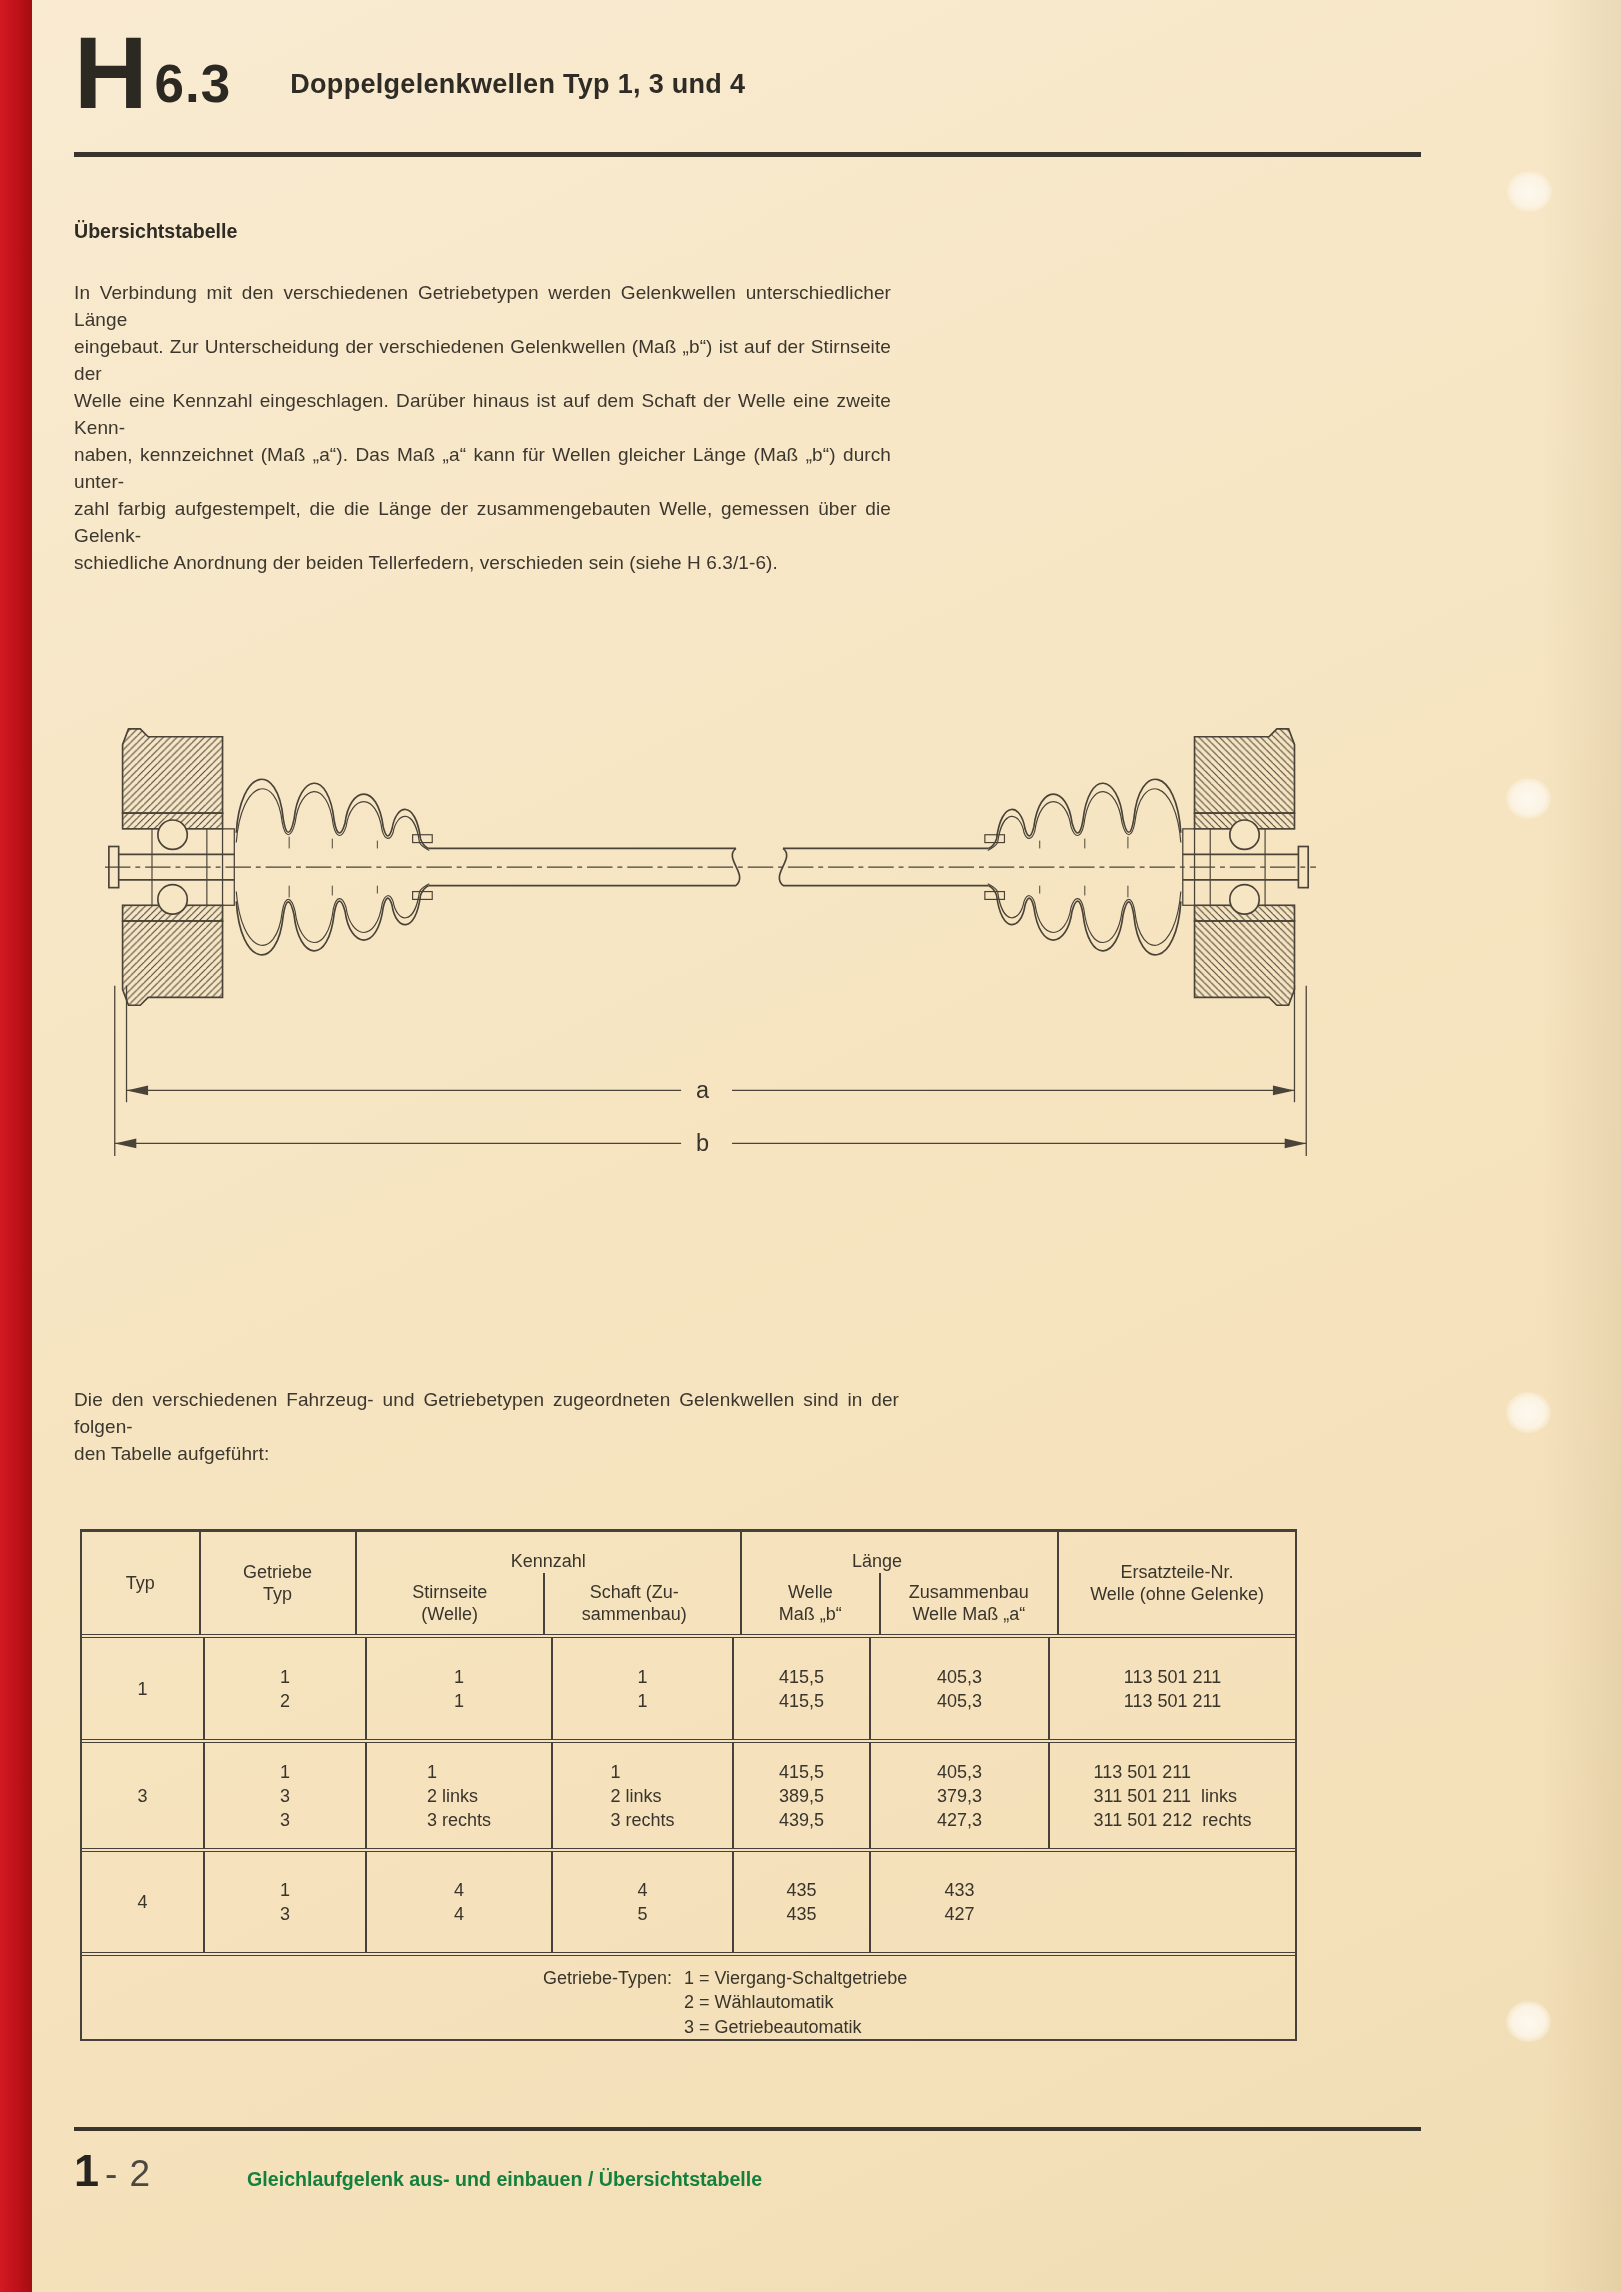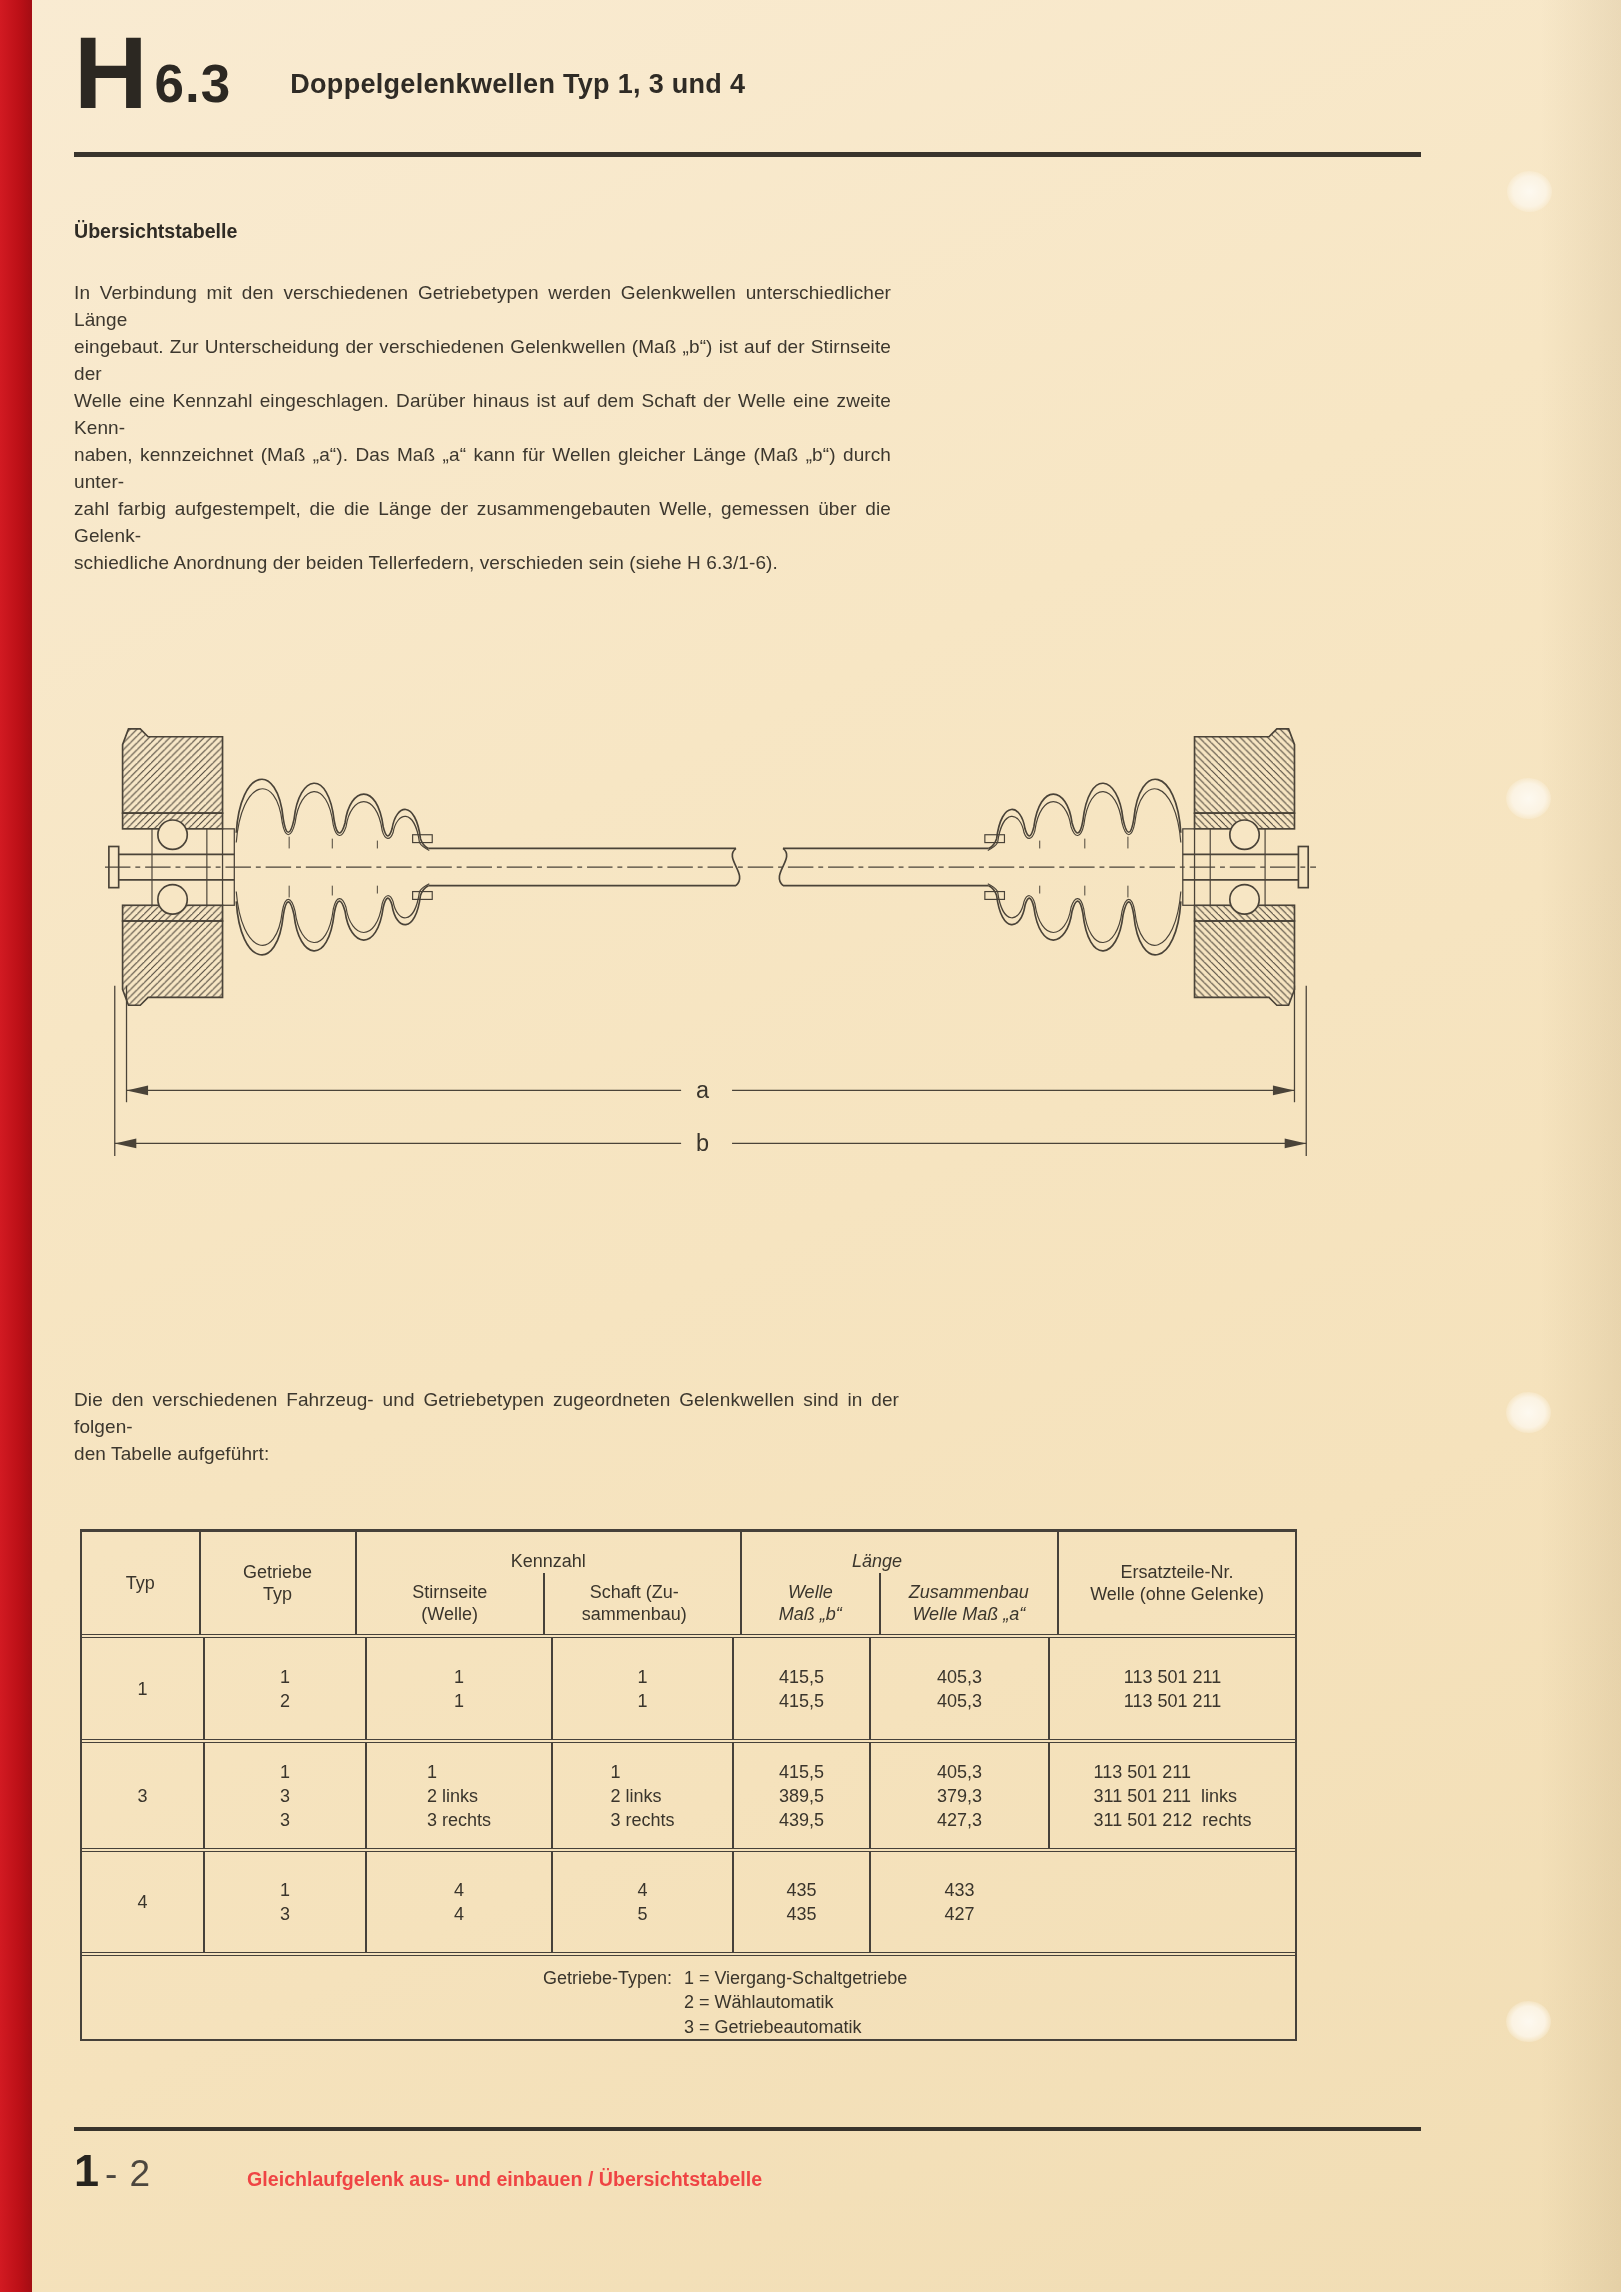--- a/index.html
+++ b/index.html
@@ -31,21 +31,21 @@
   
   #diagram{position:absolute;left:103px;top:674px;}
   
   .tbl{position:absolute;left:80px;top:1529px;width:1213px;box-sizing:content-box;
     border:2.9px solid #46413a;border-top-width:3.9px;}
   .hrow{display:flex;height:102px;}
   .hcell,.hgroup{border-left:2.5px solid #46413a;box-sizing:border-box;}
   .hrow>*:first-child{border-left:none;}
   .hcell{display:flex;flex-direction:column;align-items:center;justify-content:center;
     text-align:center;font-size:18px;line-height:22.5px;}
-  .w-typ{width:121px;}.w-getr{width:162px;}.w-kenn{width:400px;}.w-laen{width:317px;font-style:italic;}.w-ers{width:247px;}
+  .w-typ{width:121px;}.w-getr{width:162px;}.w-kenn{width:400px;}.w-laen{width:317px;}.w-ers{width:247px;}
   .hgroup{display:flex;flex-direction:column;font-size:18px;line-height:22.5px;}
   .glabel{height:33px;display:flex;align-items:flex-end;justify-content:center;padding-top:7.8px;}
   .hgroup.laenge .glabel{justify-content:flex-start;padding-left:110px;}
   .subs{flex:1;display:flex;}
   .sub{display:flex;flex-direction:column;align-items:center;justify-content:center;text-align:center;box-sizing:border-box;}
   .sub+.sub{border-left:2px solid #46413a;}
   .sub.s-st{width:186px;}.sub.s-sch{width:181px;}.sub.s-wb{width:137px;}.sub.s-za{width:179px;}
   .body-row{display:grid;grid-template-columns:121px 162px 186px 181px 137px 179px 247px;
     border-top:4.9px double #46413a;}
   .body-row.r1{min-height:101px;}.body-row.r2{min-height:105px;}.body-row.r3{min-height:100px;}
@@ -54,21 +54,21 @@
   .cell:first-child{border-left:none;}
   .lines{text-align:left;}
   .lines div{white-space:pre;}
   .legend-row{border-top:4.9px double #46413a;min-height:83px;display:flex;align-items:flex-start;
     padding:9.8px 0 0 461px;gap:11.8px;font-size:18px;line-height:24.5px;box-sizing:border-box;}
   
   .footer-rule{position:absolute;left:74px;top:2127px;width:1347px;height:3.9px;background:#39342c;}
   .footer{position:absolute;left:74px;top:2145px;display:flex;align-items:baseline;}
   .pg1{font-size:45px;font-weight:800;color:#27241f;}
   .pg2{font-size:37px;font-weight:400;color:#4c473f;margin-left:5.9px;letter-spacing:1px;}
-  .ftitle{font-size:19.6px;font-weight:700;margin-left:96px;color:#ef4444;}
+  .ftitle{font-size:19.6px;font-weight:700;margin-left:96px;color:#15803d;}
 </style>
 </head>
 <body>
 
 <div class="red-bar"></div>
 
 <div class="hole" style="left:1507px;top:171px;"></div>
 <div class="hole" style="left:1506px;top:778px;"></div>
 <div class="hole" style="left:1506px;top:1392px;"></div>
 <div class="hole" style="left:1506px;top:2001px;"></div>

